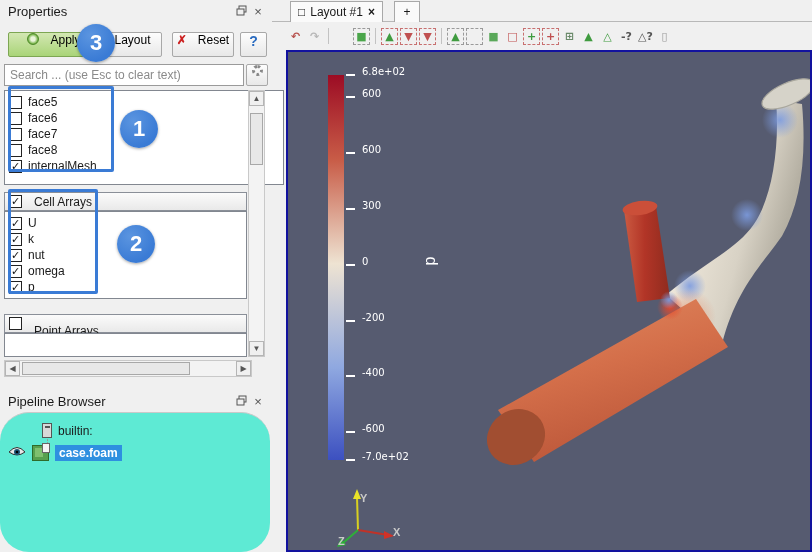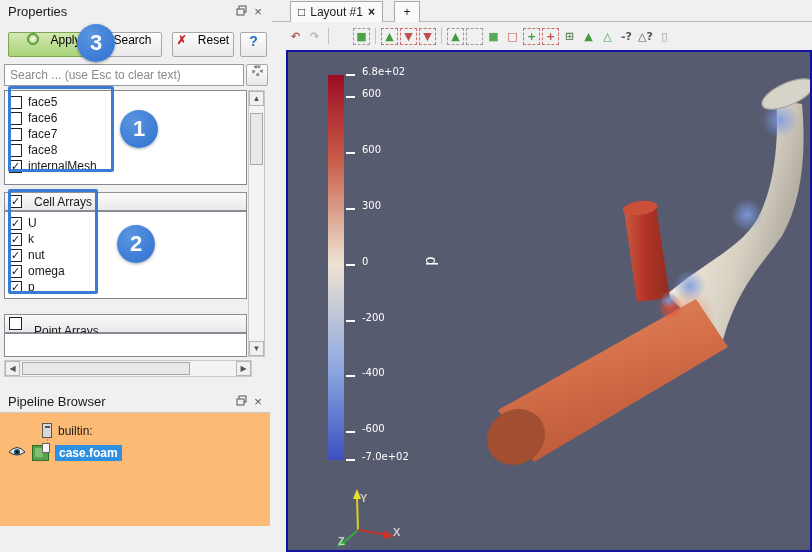--- a/index.html
+++ b/index.html
@@ -25,21 +25,21 @@
   
   .sb { position:absolute; background:#f3f3f3; border:1px solid #c9c9c9; }
   .sb-btn { position:absolute; background:#f0f0f0; border:1px solid #b5b5b5; color:#555; font-size:8px; text-align:center; line-height:13px; }
   .sb-thumb { position:absolute; background:#e8e8e8; border:1px solid #a8a8a8; }
 
   
   .ann-rect { position:absolute; border:3px solid #3a7bd5; border-radius:2px; }
   .ann-circle { position:absolute; width:38px; height:38px; border-radius:50%; background:radial-gradient(circle at 35% 30%, #5b95e0, #3a7bd5 70%); color:#fff; font-size:22px; font-weight:bold; display:flex; align-items:center; justify-content:center; box-shadow:0 1px 3px rgba(0,0,0,.35); }
 
   
-  .tree { position:absolute; left:0; top:412px; width:270px; height:114px; background:#fdba74; border-top:1px solid #c9c9c9; }
+  .tree { position:absolute; left:0; top:412px; width:270px; height:140px; background:#5eead4; border-top:1px solid #c9c9c9;border-radius:29px; }
   .tree-row { position:absolute; display:flex; align-items:center; }
   .srv-icon { width:10px; height:15px; background:#d8d8d8; border:1px solid #555; position:relative; }
   .srv-icon:before { content:""; position:absolute; left:2px; top:2px; width:5px; height:2px; background:#555; }
   .cube-icon { width:17px; height:16px; background:#57a04e; border:1px solid #2f6b2a; position:relative; }
   .cube-icon:before { content:""; position:absolute; left:2px; top:2px; width:8px; height:9px; background:#7fc06f; }
   .cube-icon:after { content:""; position:absolute; right:-2px; top:-3px; width:6px; height:8px; background:#f5f5f5; border:1px solid #666; }
   .sel-label { background:#2e90e0; color:#fff; font-weight:bold; padding:1px 4px; }
 
   
   #tabbar { position:absolute; left:272px; top:0; width:540px; height:22px; background:#f0f0f0; border-bottom:1px solid #b8b8b8; }
@@ -71,36 +71,36 @@
         </svg>
     </span>
     <span class="ic" style="right:5px; font-size:13px;">×</span>
   </div>
 
   <button class="btn btn-apply" style="left:8px; width:92px;">
     <span style="width:12px;height:12px;border-radius:50%;background:radial-gradient(#eaf5da 30%,#6fae3f 70%);border:1px solid #4e8a2a;"></span>
     <span>Apply</span>
   </button>
   <button class="btn" style="left:103px; width:59px;">
-    <span>Search</span>
+    <span>Layout</span>
   </button>
   <button class="btn" style="left:172px; width:62px;">
     <span style="color:#c22;font-weight:bold;">✗</span>
     <span>Reset</span>
   </button>
   <button class="btn" style="left:240px; width:27px; color:#2a6bc0; font-weight:bold; font-size:14px;">
     <span>?</span>
   </button>
 
   <input class="srch" placeholder="Search ... (use Esc to clear text)" style="">
   <button class="btn" style="left:246px; top:64px; width:22px; height:22px;">
     <span style="width:11px;height:11px;border:3px dotted #888;border-radius:50%;"></span>
   </button>
 
-  <div class="panel-box" style="left:4px; top:90px; width:243px; height:95px; padding-top:3px;" id="mesh-list">
+  <div class="panel-box" style="left:4px; top:90px; width:280px; height:95px; padding-top:3px;" id="mesh-list">
       <div class="cb-row">
         <span class="cb"></span>
         <span class="cb-label">face5</span>
       </div>
       <div class="cb-row">
         <span class="cb"></span>
         <span class="cb-label">face6</span>
       </div>
       <div class="cb-row">
         <span class="cb"></span>

